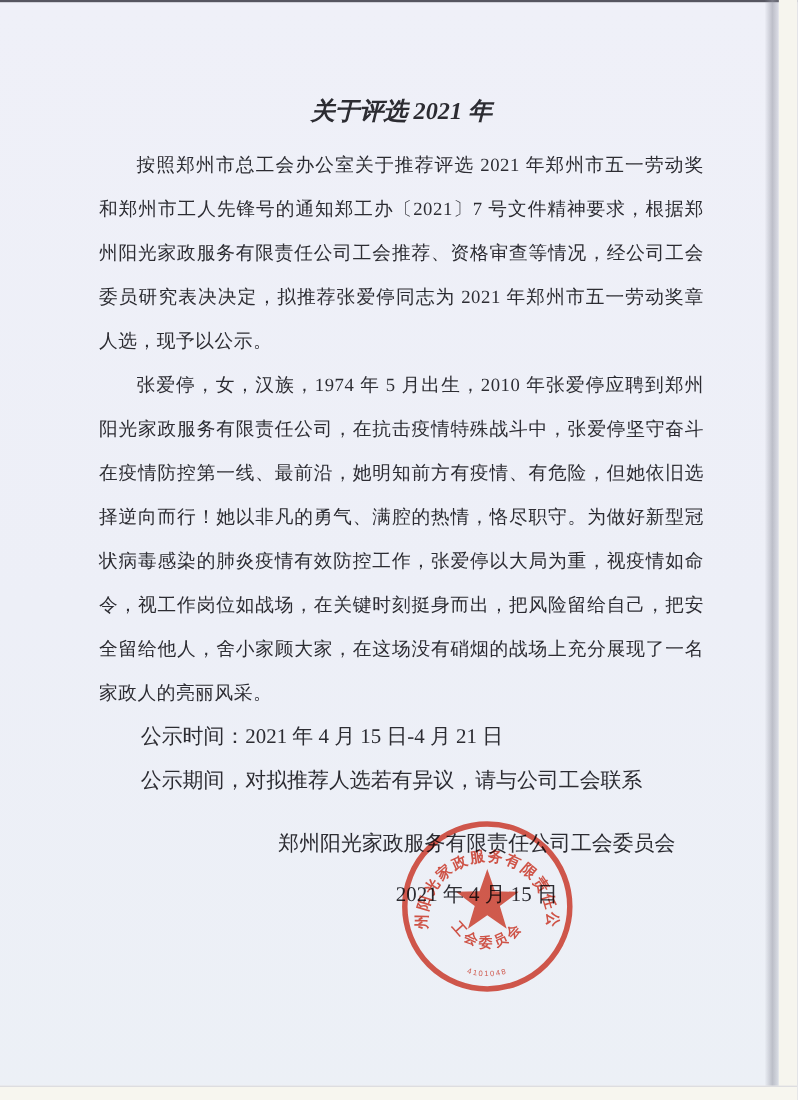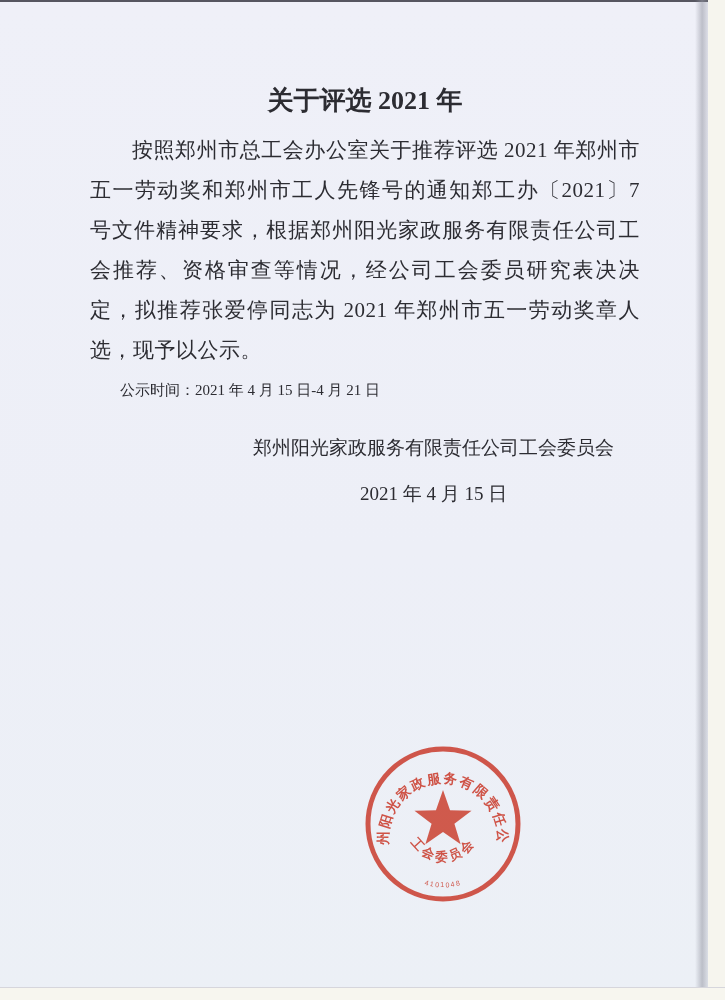--- a/index.html
+++ b/index.html
@@ -18,27 +18,27 @@
   .edge-right-paper { position: absolute; top: 0; right: 0; width: 17px; height: 100%; background: #f6f5ee; }
   .edge-right-shadow {
     position: absolute; top: 0; right: 17px; width: 13px; height: 100%;
     background: linear-gradient(90deg, rgba(148,150,162,0) 0%, rgba(148,150,162,.55) 55%, rgba(148,150,162,.2) 100%);
   }
   .edge-bottom-paper {
     position: absolute; bottom: 0; left: 0; width: 100%; height: 12px;
     background: #f7f6ef; border-top: 1px solid #d6d6dc;
   }
   .content { position: relative; padding: 78px 85px 0 90px; }
-  .title { text-align: center; font-weight: bold; font-size: 26px; line-height: 46px; }
+  .title { text-align: center; font-weight: bold; font-size: 22px; line-height: 46px; font-style: italic; }
   .body-par {
-    margin: 0; font-size: 21px; line-height: 40px;
+    margin: 0; font-size: 17px; line-height: 40px;
     text-indent: 2em; text-align: justify; letter-spacing: .5px;
   }
   .first-par { margin-top: 6px; }
-  .notice-line { margin: 0; font-size: 15px; line-height: 40px; text-indent: 2em; }
+  .notice-line { margin: 0; font-size: 19px; line-height: 40px; text-indent: 2em; }
   .footer-block {
     margin-top: 18px; margin-left: auto; margin-right: 26px;
     width: max-content; display: flex; flex-direction: column; align-items: center;
   }
   .signature-line { font-size: 19px; line-height: 40px; }
   .date-line { font-size: 19px; line-height: 40px; margin-top: 6px; }
   
   .seal {
     position: absolute; left: 357px; top: 738px; width: 172px; height: 172px;
     mix-blend-mode: multiply; opacity: .9; pointer-events: none;
@@ -53,22 +53,24 @@
   <div class="edge-right-shadow"></div>
   <div class="edge-right-paper"></div>
   <div class="edge-bottom-paper"></div>
 
   <div class="content">
     <div class="title">
       <div>关于评选 2021 年</div>
     </div>
 
     <p class="body-par first-par">按照郑州市总工会办公室关于推荐评选 2021 年郑州市五一劳动奖和郑州市工人先锋号的通知郑工办〔2021〕7 号文件精神要求，根据郑州阳光家政服务有限责任公司工会推荐、资格审查等情况，经公司工会委员研究表决决定，拟推荐张爱停同志为 2021 年郑州市五一劳动奖章人选，现予以公示。</p>
+    <p class="body-par">张爱停，女，汉族，1974 年 5 月出生，2010 年张爱停应聘到郑州阳光家政服务有限责任公司，在抗击疫情特殊战斗中，张爱停坚守奋斗在疫情防控第一线、最前沿，她明知前方有疫情、有危险，但她依旧选择逆向而行！她以非凡的勇气、满腔的热情，恪尽职守。为做好新型冠状病毒感染的肺炎疫情有效防控工作，张爱停以大局为重，视疫情如命令，视工作岗位如战场，在关键时刻挺身而出，把风险留给自己，把安全留给他人，舍小家顾大家，在这场没有硝烟的战场上充分展现了一名家政人的亮丽风采。</p>
 
     <p class="notice-line">公示时间：2021 年 4 月 15 日-4 月 21 日</p>
+    <p class="notice-line">公示期间，对拟推荐人选若有异议，请与公司工会联系</p>
 
     <div class="footer-block">
       <div class="signature-line">郑州阳光家政服务有限责任公司工会委员会</div>
       <div class="date-line">2021 年 4 月 15 日</div>
     </div>
   </div>
 
   <svg class="seal" viewBox="0 0 172 172" aria-hidden="true">
     <defs>
       <path id="ringPath" d="M 31.3 105.5 A 55 55 0 1 1 140.7 105.5"></path>

